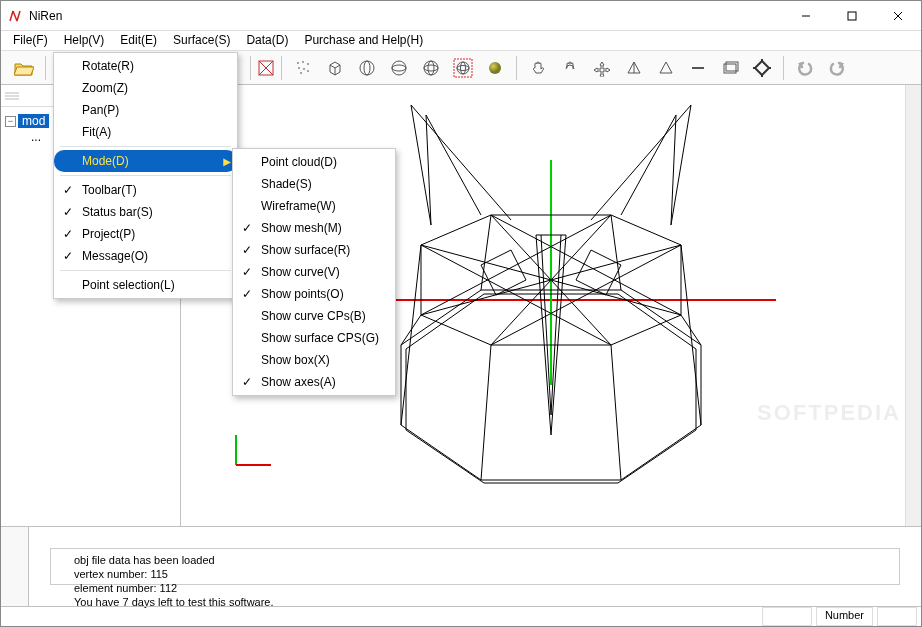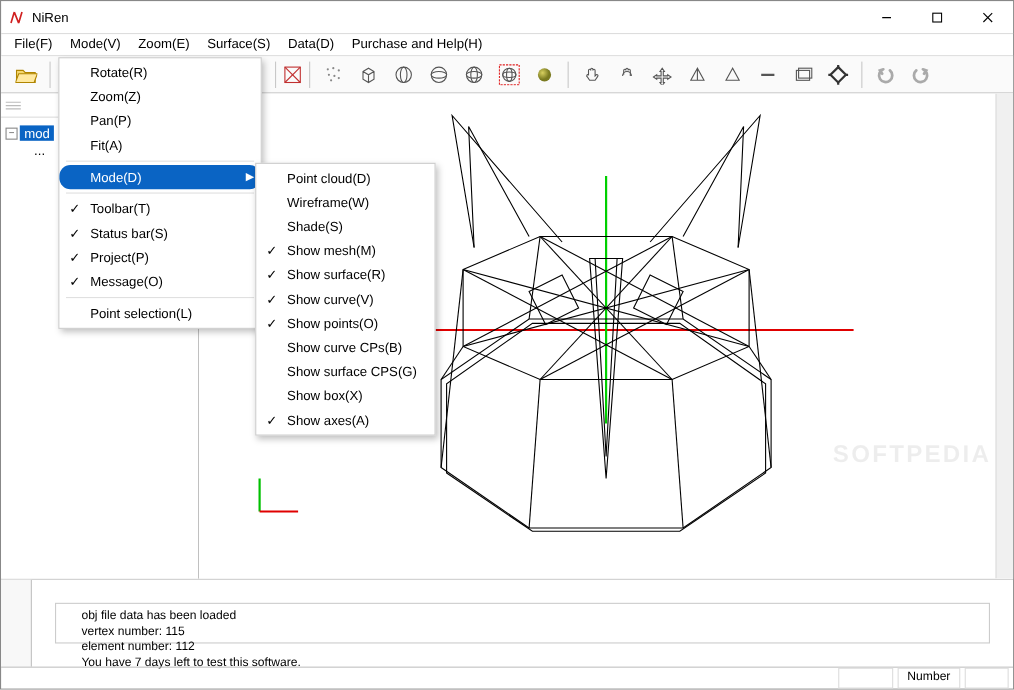--- a/index.html
+++ b/index.html
@@ -39,21 +39,21 @@
   .message-gutter { width:28px; border-right:1px solid #c0c0c0; background:#f8f8f8;}
   .message-body { flex:1; padding:4px 23px; border:1px solid #ccc; margin:21px; font-size:11px; line-height:14px; white-space:pre;}
   
   .statusbar { height:20px; border-top:1px solid #c0c0c0; display:flex; justify-content:flex-end; padding:0 4px; font-size:11px;}
   .status-cell { border:1px solid #ddd; padding:1px 8px; margin-left:4px; min-width:50px; text-align:left;}
   
   .menu-popup { position:absolute; background:#fff; border:1px solid #ccc; box-shadow:2px 3px 6px rgba(0,0,0,.25); padding:2px 0; z-index:300;}
   .menu-popup .mi { height:22px; display:flex; align-items:center; padding:0 18px 0 28px; position:relative; font-size:12px; white-space:nowrap;}
   .menu-popup .mi .chk { position:absolute; left:8px; width:12px; text-align:center;}
   .menu-popup .mi .arrow { position:absolute; right:6px; font-size:10px;}
-  .menu-popup .mi.hl { background:#0a64c4; color:#ffffff;border-radius:10px;}
+  .menu-popup .mi.hl { background:#0a64c4; color:#fde047;border-radius:10px;}
   .menu-popup .sep { height:1px; background:#e0e0e0; margin:3px 6px;}
   #view-menu { left:52px; top:51px; width:185px;}
   #mode-menu { left:231px; top:147px; width:164px;}
   .watermark {position:absolute; right:20px; bottom:100px; font-size:22px; font-weight:600; letter-spacing:2px; color:rgba(0,0,0,.07); font-family:Arial,sans-serif;}
 </style>
 </head>
 <body>
 
 <div class="window">
 
@@ -81,22 +81,22 @@
           <svg viewBox="0 0 10 10">
             <line x1="1" y1="1" x2="9" y2="9" stroke="#000"></line>
             <line x1="9" y1="1" x2="1" y2="9" stroke="#000"></line>
           </svg>
         </div>
     </div>
   </div>
 
   <div class="menubar">
     <div class="menubar-item">File(F)</div>
-    <div class="menubar-item">Mode(V)</div>
-    <div class="menubar-item">Zoom(E)</div>
+    <div class="menubar-item">Help(V)</div>
+    <div class="menubar-item">Edit(E)</div>
     <div class="menubar-item">Surface(S)</div>
     <div class="menubar-item">Data(D)</div>
     <div class="menubar-item">Purchase and  Help(H)</div>
   </div>
 
   <div class="toolbar">
     <div class="tool-group">
       <div class="tool-btn">
           <svg width="20" height="18" viewBox="0 0 20 18">
             <path d="M1 5 h6 l2 2 h9 v9 h-17 z" fill="#f5d76e" stroke="#b08500"></path>
@@ -362,26 +362,26 @@
     <div class="mi">
         <span>Point selection(L)</span>
       </div>
   </div>
 
   <div id="mode-menu" class="menu-popup">
     <div class="mi">
         <span>Point cloud(D)</span>
       </div>
     <div class="mi">
+        <span>Shade(S)</span>
+      </div>
+    <div class="mi">
         <span>Wireframe(W)</span>
       </div>
     <div class="mi">
-        <span>Shade(S)</span>
-      </div>
-    <div class="mi">
         <span class="chk">✓</span>
         <span>Show mesh(M)</span>
       </div>
     <div class="mi">
         <span class="chk">✓</span>
         <span>Show surface(R)</span>
       </div>
     <div class="mi">
         <span class="chk">✓</span>
         <span>Show curve(V)</span>

